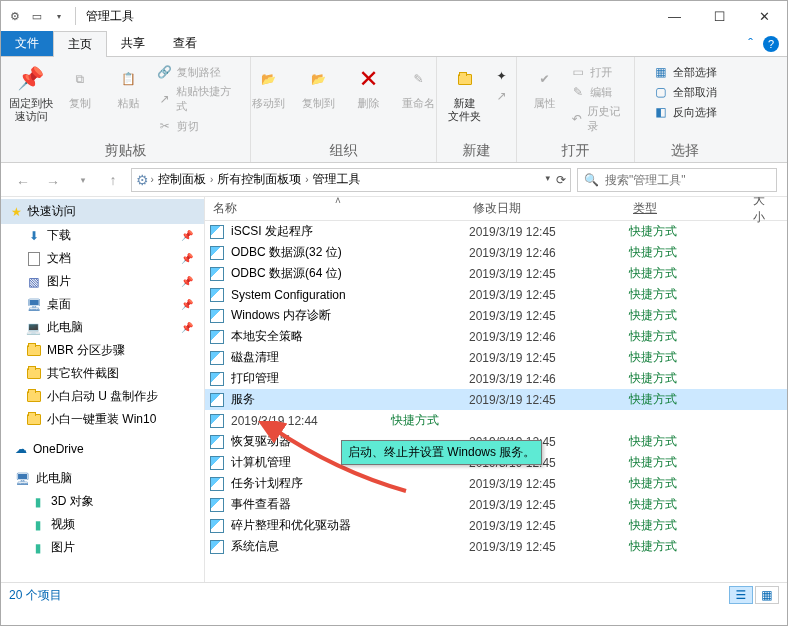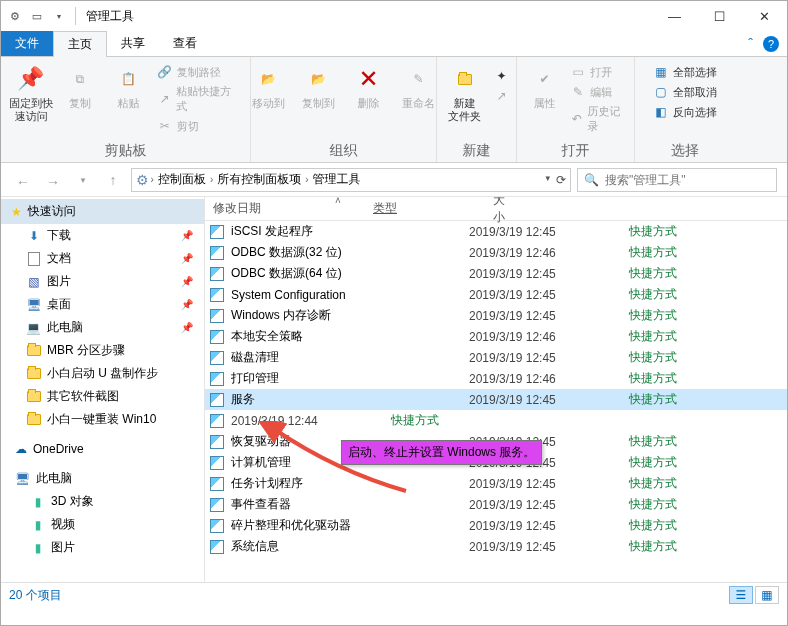--- a/index.html
+++ b/index.html
@@ -74,21 +74,21 @@
 .row .rdate{width:160px; color:#444;}
 .row .rtype{width:120px; color:#15803d;}
 
 
 .statusbar { height:24px; border-top:1px solid #e0e0e0; display:flex; align-items:center; padding:12px 8px; font-size:12px; color:#0066b3;}
 .statusbar .viewbtns{margin-left:auto; display:flex; gap:2px;}
 .viewbtn{width:24px;height:18px;border:1px solid #ccc;display:flex;align-items:center;justify-content:center;}
 .viewbtn.active{background:#cce8ff;border-color:#7ab8e6;}
 
 
-.tooltip { position:absolute; left:340px; top:439px; background:#d946ef; border:1px solid #767676; padding:3px 6px; font-size:12px; z-index:20; box-shadow:2px 2px 3px rgba(0,0,0,0.2);}
+.tooltip { position:absolute; left:340px; top:439px; background:#5eead4; border:1px solid #767676; padding:3px 6px; font-size:12px; z-index:20; box-shadow:2px 2px 3px rgba(0,0,0,0.2);}
 
 
 .redarrow { position:absolute; left:255px; top:420px; width:160px; height:80px; z-index:15; pointer-events:none;}
 
 
 .ic-folder{width:14px;height:11px;background:#ffd96a;border:1px solid #d9a400;border-radius:1px;position:relative;}
 .ic-folder::before{content:'';position:absolute;top:-3px;left:0;width:6px;height:3px;background:#ffd96a;border:1px solid #d9a400;border-bottom:none;}
 .ic-gear{color:#6b8fb5;font-size:16px;}
 .ic-doc{width:12px;height:14px;background:#fff;border:1px solid #888;position:relative;}
 .ic-link{width:14px;height:14px;background:linear-gradient(135deg,#6cf 40%,#fff 40%);border:1px solid #48a;}
@@ -315,27 +315,27 @@
         <div class="navitem">
           <span class="navfolder">
             <span class="ic-folder"></span>
           </span>
           <span>MBR 分区步骤</span>
         </div>
         <div class="navitem">
           <span class="navfolder">
             <span class="ic-folder"></span>
           </span>
+          <span>其它软件截图</span>
+        </div>
+        <div class="navitem">
+          <span class="navfolder">
+            <span class="ic-folder"></span>
+          </span>
           <span>小白启动 U 盘制作步</span>
-        </div>
-        <div class="navitem">
-          <span class="navfolder">
-            <span class="ic-folder"></span>
-          </span>
-          <span>其它软件截图</span>
         </div>
         <div class="navitem">
           <span class="navfolder">
             <span class="ic-folder"></span>
           </span>
           <span>小白一键重装 Win10</span>
         </div>
       </div>
     <div class="navspacer"></div>
     <div class="navitem" style="padding-left:14px;">
@@ -365,20 +365,21 @@
             <span style="color:#3b9;">▮</span>
           </span>
           <span>图片</span>
         </div>
       </div>
   </div>
 
   <div class="listpane">
     <div class="listhead">
       <span class="sort-arrow">˄</span>
+      <div class="col col-name">名称</div>
       <div class="col col-date">修改日期</div>
       <div class="col col-type">类型</div>
       <div class="col col-size">大小</div>
     </div>
     <div class="listbody" id="listbody">
         <div class="row">
           <span class="ricon">
             <span class="ic-link"></span>
           </span>
           <span class="rname">iSCSI 发起程序</span>

